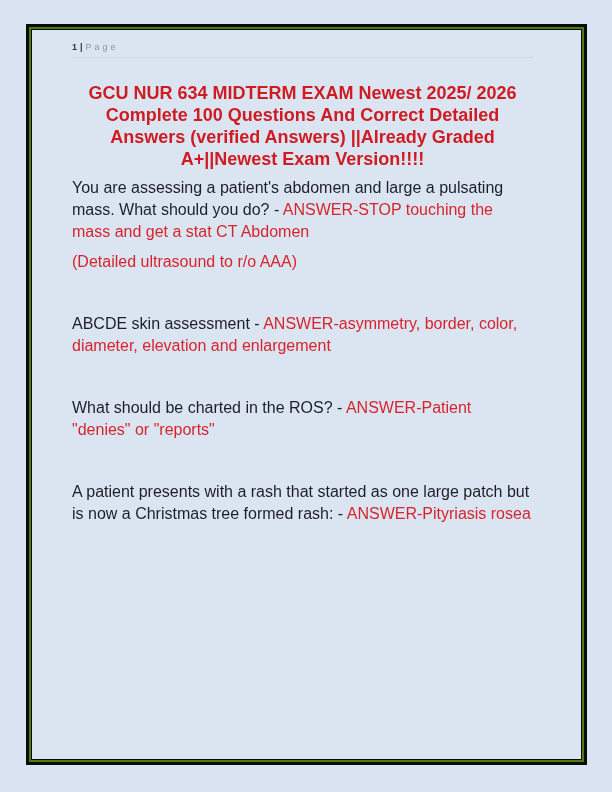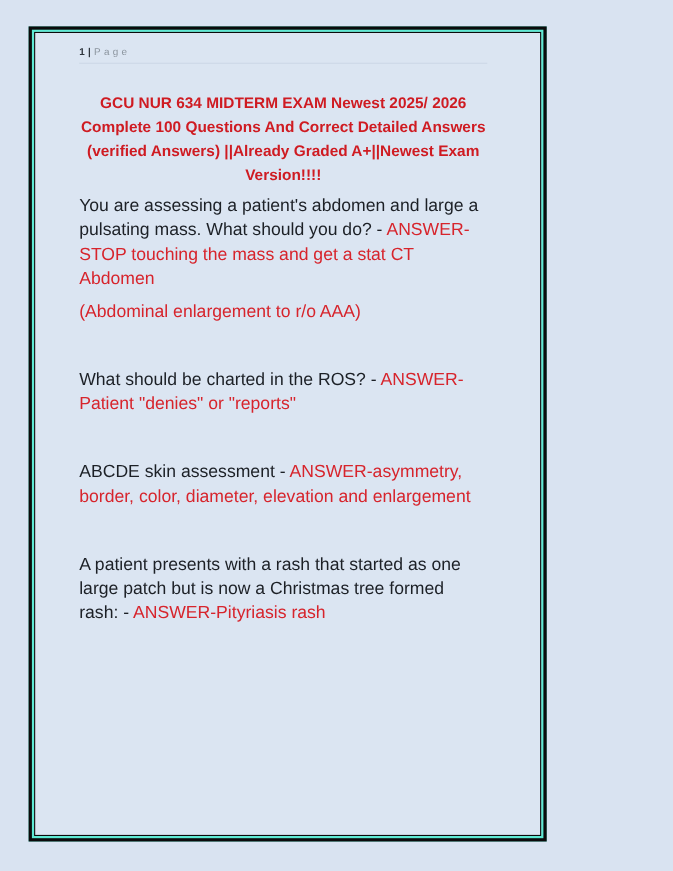--- a/index.html
+++ b/index.html
@@ -5,44 +5,44 @@
   * { margin: 0; padding: 0; box-sizing: border-box; }
   html, body {
     width: 612px; height: 792px;
     background: #d9e3f1;
     font-family: "Liberation Sans", sans-serif;
     overflow: hidden;
   }
   .page {
     position: absolute;
     left: 26px; top: 24px;
-    width: 471px; height: 741px;
+    width: 561px; height: 741px;
     border: 3px solid #0b0b0b;
     padding: 2px;
-    background: #5eead4;
+    background: #4d7c0f;
   }
   .page-inner {
     width: 100%; height: 100%;
     border: 1px solid #0b0b0b;
     padding: 12px 48px 0 40px;
     background: #dbe5f2;
   }
   .page-header {
     font-size: 9px;
     padding-bottom: 5px;
     border-bottom: 1px solid #ccd8e7;
     color: #2e353d;
   }
   .page-header .num, .page-header .sep { font-weight: bold; color: #2e353d; }
   .page-header .sep { margin: 0 3px; }
   .page-header .lbl { color: #8b949e; letter-spacing: 3px; font-weight: normal; }
   .doc-title {
     color: #cf1b22;
     font-weight: bold;
-    font-size: 14px;
+    font-size: 18px;
     line-height: 22px;
     text-align: center;
     max-width: 440px;
     margin: 24px auto 7px auto;
   }
   .qa-item { margin-bottom: 40px; }
   .qa-para {
     font-size: 16px;
     line-height: 22px;
     color: #1c2026;
@@ -64,36 +64,36 @@
     <div class="page-header">
       <span class="num">1</span><span class="sep">|</span><span class="lbl">Page</span>
     </div>
 
     <div class="doc-title">GCU NUR 634 MIDTERM EXAM Newest 2025/ 2026 Complete 100 Questions And Correct Detailed Answers (verified Answers) ||Already Graded A+||Newest Exam Version!!!!</div>
 
     <div class="qa-item">
       <p class="qa-para">
         <span>You are assessing a patient's abdomen and large a pulsating mass. What should you do? - </span><span class="qa-answer">ANSWER-STOP touching the mass and get a stat CT Abdomen</span>
       </p>
-      <p class="qa-note">(Abdominal enlargement to r/o AAA)</p>
+      <p class="qa-note">(Detailed ultrasound to r/o AAA)</p>
+    </div>
+
+    <div class="qa-item">
+      <p class="qa-para">
+        <span>ABCDE skin assessment - </span><span class="qa-answer">ANSWER-asymmetry, border, color, diameter, elevation and enlargement</span>
+      </p>
     </div>
 
     <div class="qa-item">
       <p class="qa-para">
         <span>What should be charted in the ROS? - </span><span class="qa-answer">ANSWER-Patient "denies" or "reports"</span>
       </p>
     </div>
 
     <div class="qa-item">
       <p class="qa-para">
-        <span>ABCDE skin assessment - </span><span class="qa-answer">ANSWER-asymmetry, border, color, diameter, elevation and enlargement</span>
-      </p>
-    </div>
-
-    <div class="qa-item">
-      <p class="qa-para">
-        <span>A patient presents with a rash that started as one large patch but is now a Christmas tree formed rash: - </span><span class="qa-answer">ANSWER-Pityriasis rash</span>
+        <span>A patient presents with a rash that started as one large patch but is now a Christmas tree formed rash: - </span><span class="qa-answer">ANSWER-Pityriasis rosea</span>
       </p>
     </div>
 
 
   </div>
 </div>
 
 </body></html>

